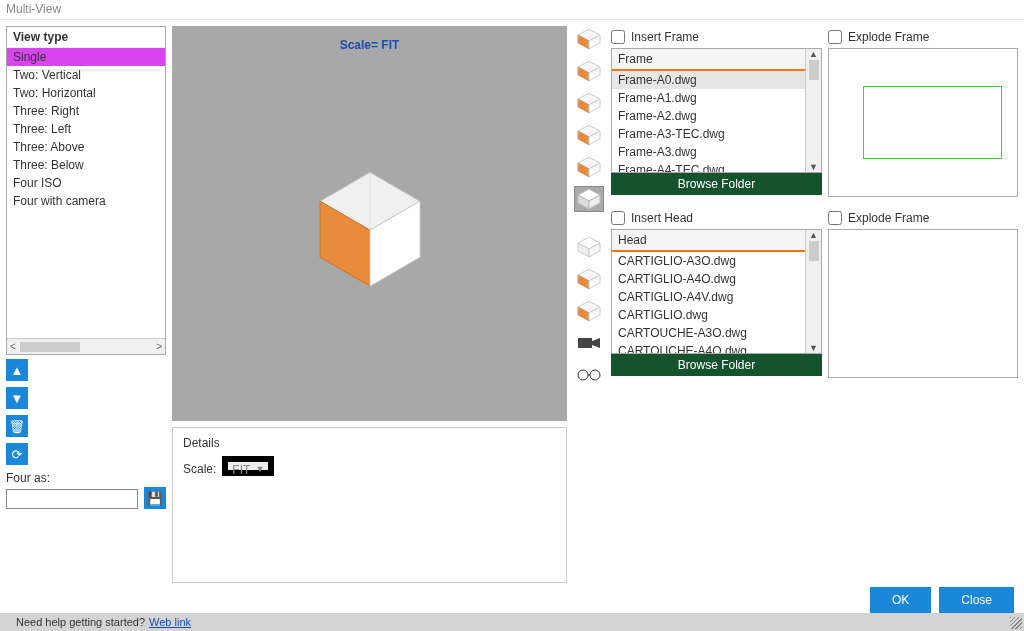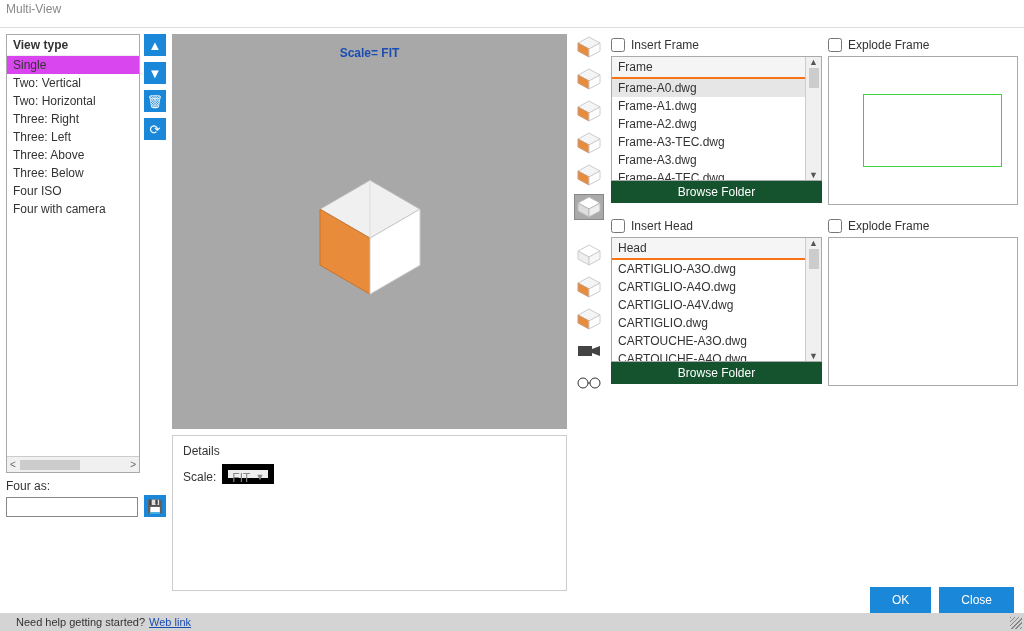--- a/index.html
+++ b/index.html
@@ -7,21 +7,21 @@
     font-family: "Segoe UI", Tahoma, sans-serif;
     font-size: 12px;
     background: #fff;
     width: 1024px;
     height: 631px;
     overflow: hidden;
     position: relative;
     color: #333;
   }
   .titlebar {
-    height: 28px;
+    height: 20px;
     padding: 2px 6px;
     color: #888;
     font-size: 12px;
     border-bottom: 1px solid #ddd;
     background: #fff;
   }
   .main {
     display: flex;
     padding: 6px;
     gap: 6px;
@@ -29,20 +29,21 @@
   }
   .left-col {
     width: 160px;
     display: flex;
     flex-direction: column;
   }
   .view-list-wrap {
     display: flex;
     gap: 4px;
     height: 439px;
+    flex-direction: column;
   }
   .listbox {
     flex: 1;
     border: 1px solid #aaa;
     background: #fff;
     overflow: hidden;
     display: flex;
     flex-direction: column;
   }
   .list-header {

